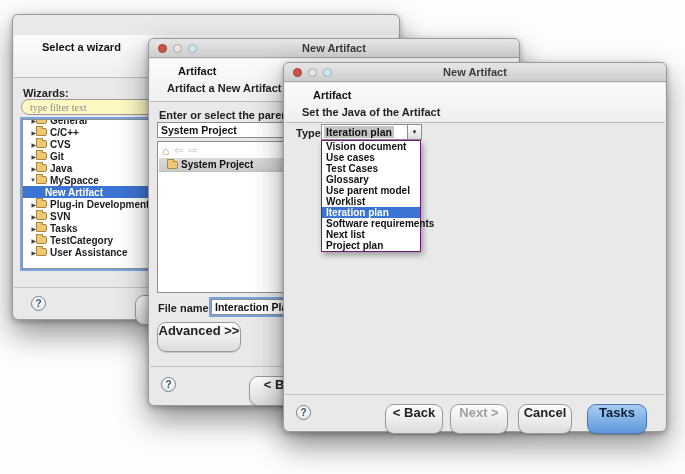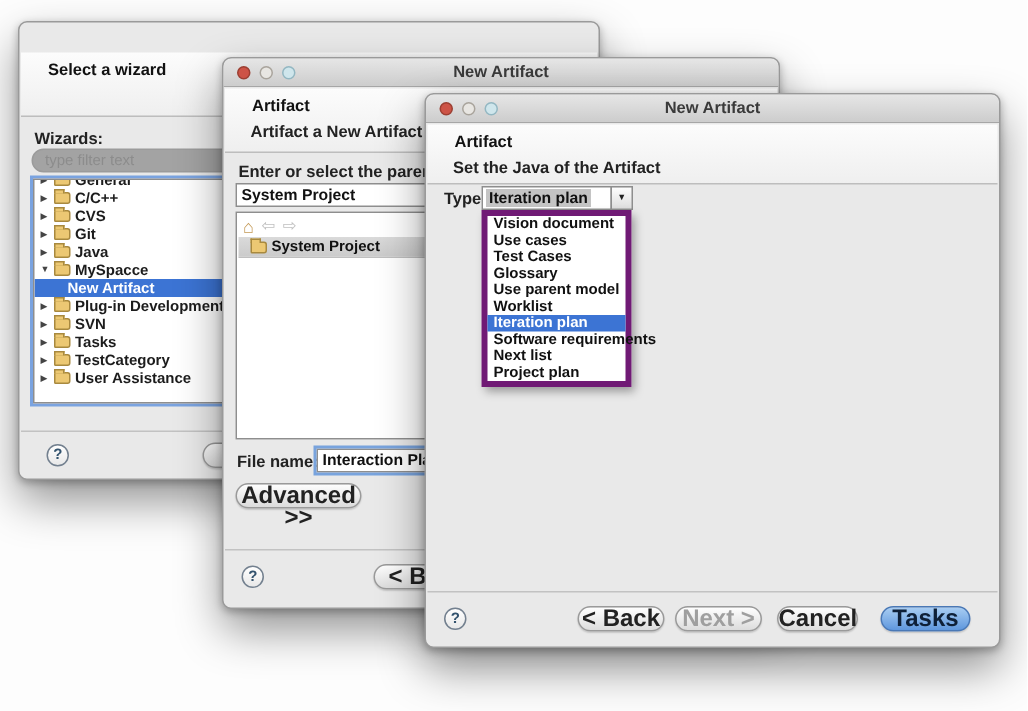--- a/index.html
+++ b/index.html
@@ -16,66 +16,66 @@
   .win-title { position:absolute; left:0; right:0; top:3px; text-align:center;
                font-size:11px; font-weight:bold; color:#3a3a3a; }
   .lights { position:absolute; left:9px; top:5px; display:flex; gap:6px; }
   .light { width:9px; height:9px; border-radius:50%; }
   .light.red   { background:#cd5346; border:1px solid #9c3f32; }
   .light.mid   { background:#e8e6e2; border:1px solid #a9a49c; }
   .light.cyan  { background:#cfe6ec; border:1px solid #93b7c2; }
 
   .wiz-header { position:absolute; left:1px; right:1px; top:20px; height:43px;
                 background:linear-gradient(#fcfcfc,#efefef); border-bottom:1px solid #bdbdbd; }
-  .hdr-title { position:absolute; left:18px; top:6px; font-size:11px; font-weight:bold; color:#111; }
+  .hdr-title { position:absolute; left:28px; top:6px; font-size:11px; font-weight:bold; color:#111; }
   .hdr-sub   { position:absolute; left:17px; top:23px; font-size:11px; font-weight:bold; color:#222; }
 
   .lbl { position:absolute; font-size:11px; font-weight:bold; color:#222; }
 
   .search-field { position:absolute; height:16px; border:1px solid #9b9b9b; border-radius:9px;
-                  background:#a3a3a3; font-size:10px; padding:0 8px; color:#333;
-                  font-family:Liberation Sans, sans-serif; }
+                  background:#fef9c3; font-size:10px; padding:0 8px; color:#333;
+                  font-family:Liberation Serif, serif; }
   .search-field::placeholder { color:#8c8c8c; }
 
   .text-field { position:absolute; height:16px; border:1px solid #8e8e8e; background:#fff;
                 font-size:10.5px; font-weight:bold; padding:0 3px; color:#111;
                 font-family:"Liberation Sans",sans-serif; }
   .focus-ring { outline:2px solid #78a3dd; outline-offset:0; }
 
   .tree-box { position:absolute; background:#fff; border:1px solid #8e8e8e; overflow:hidden; }
-  .blue-ring { box-shadow:0 0 0 2px #7aa3e0; }
+  .blue-ring { box-shadow:0 0 0 2px #7aa3e0;text-align:right; }
   .tree-row { height:12px; display:flex; align-items:center; font-size:10px; font-weight:bold;
               color:#1c1c1c; padding-left:4px; white-space:nowrap; }
   .tree-row.selected { background:#3c74d4; color:#fff; }
   .tree-row .arrow { width:9px; font-size:6px; color:#444; flex:0 0 9px; }
   .folder { width:11px; height:8px; background:#ecc873; border:1px solid #a8893f;
             border-radius:1px 2px 2px 1px; position:relative; margin-right:3px; flex:0 0 11px; }
   .folder::before { content:""; position:absolute; left:-1px; top:-3px; width:5px; height:2px;
                     background:#ecc873; border:1px solid #a8893f; border-bottom:none; }
   .indent { width:18px; flex:0 0 18px; }
 
   .help-btn { position:absolute; width:15px; height:15px; border-radius:50%;
               border:1px solid #73808f; background:linear-gradient(#fff,#e8e8e8);
               font-size:10px; color:#33536e; text-align:center; line-height:14px; font-weight:bold; }
 
-  .btn { position:absolute; height:17px; border:1px solid #9a9a9a; border-radius:9px;
-         background:linear-gradient(#fefefe,#dcdcdc); font-size:16px; font-weight:bold;
+  .btn { position:absolute; height:30px; border:1px solid #9a9a9a; border-radius:9px;
+         background:linear-gradient(#fefefe,#dcdcdc); font-size:13px; font-weight:bold;
          color:#222; text-align:center; line-height:15px; box-shadow:0 1px 1px rgba(0,0,0,.15); }
   .btn.disabled { color:#9f9f9f; }
   .btn.default { background:linear-gradient(#a8cdf2,#5f97dd); border-color:#4a78b5; color:#0e2038; }
 
   .sep { position:absolute; left:1px; right:1px; height:1px; background:#c2c2c2; }
 
   .combo-field { position:absolute; height:16px; background:#fff; border:1px solid #8e8e8e;
                  font-size:10.5px; font-weight:bold; color:#111; padding:1px 2px; }
   .combo-field .hl { background:#c4c4c4; padding:0 2px; }
   .combo-btn { position:absolute; width:15px; height:16px; border:1px solid #8e8e8e;
                background:linear-gradient(#fdfdfd,#dedede); font-size:6px; color:#222;
                text-align:center; line-height:15px; }
-  .dropdown { position:absolute; background:#fff; border:4px solid #701a75;
+  .dropdown { position:absolute; background:#fff; border:1px solid #701a75;
               box-shadow:2px 3px 6px rgba(0,0,0,.35); z-index:5; }
   .dd-item { height:11px; font-size:10px; font-weight:bold; color:#111; padding:0 4px;
              line-height:11px; white-space:nowrap; }
   .dd-item.sel { background:#3c74d4; color:#fff; }
 
   .toolbar { position:absolute; display:flex; align-items:center; gap:5px;
              font-size:11px; color:#c0c0c0; }
   .home-ico { color:#c49a57; font-size:12px; line-height:10px; }
 
   .proj-row { position:absolute; left:1px; right:1px; height:14px;

